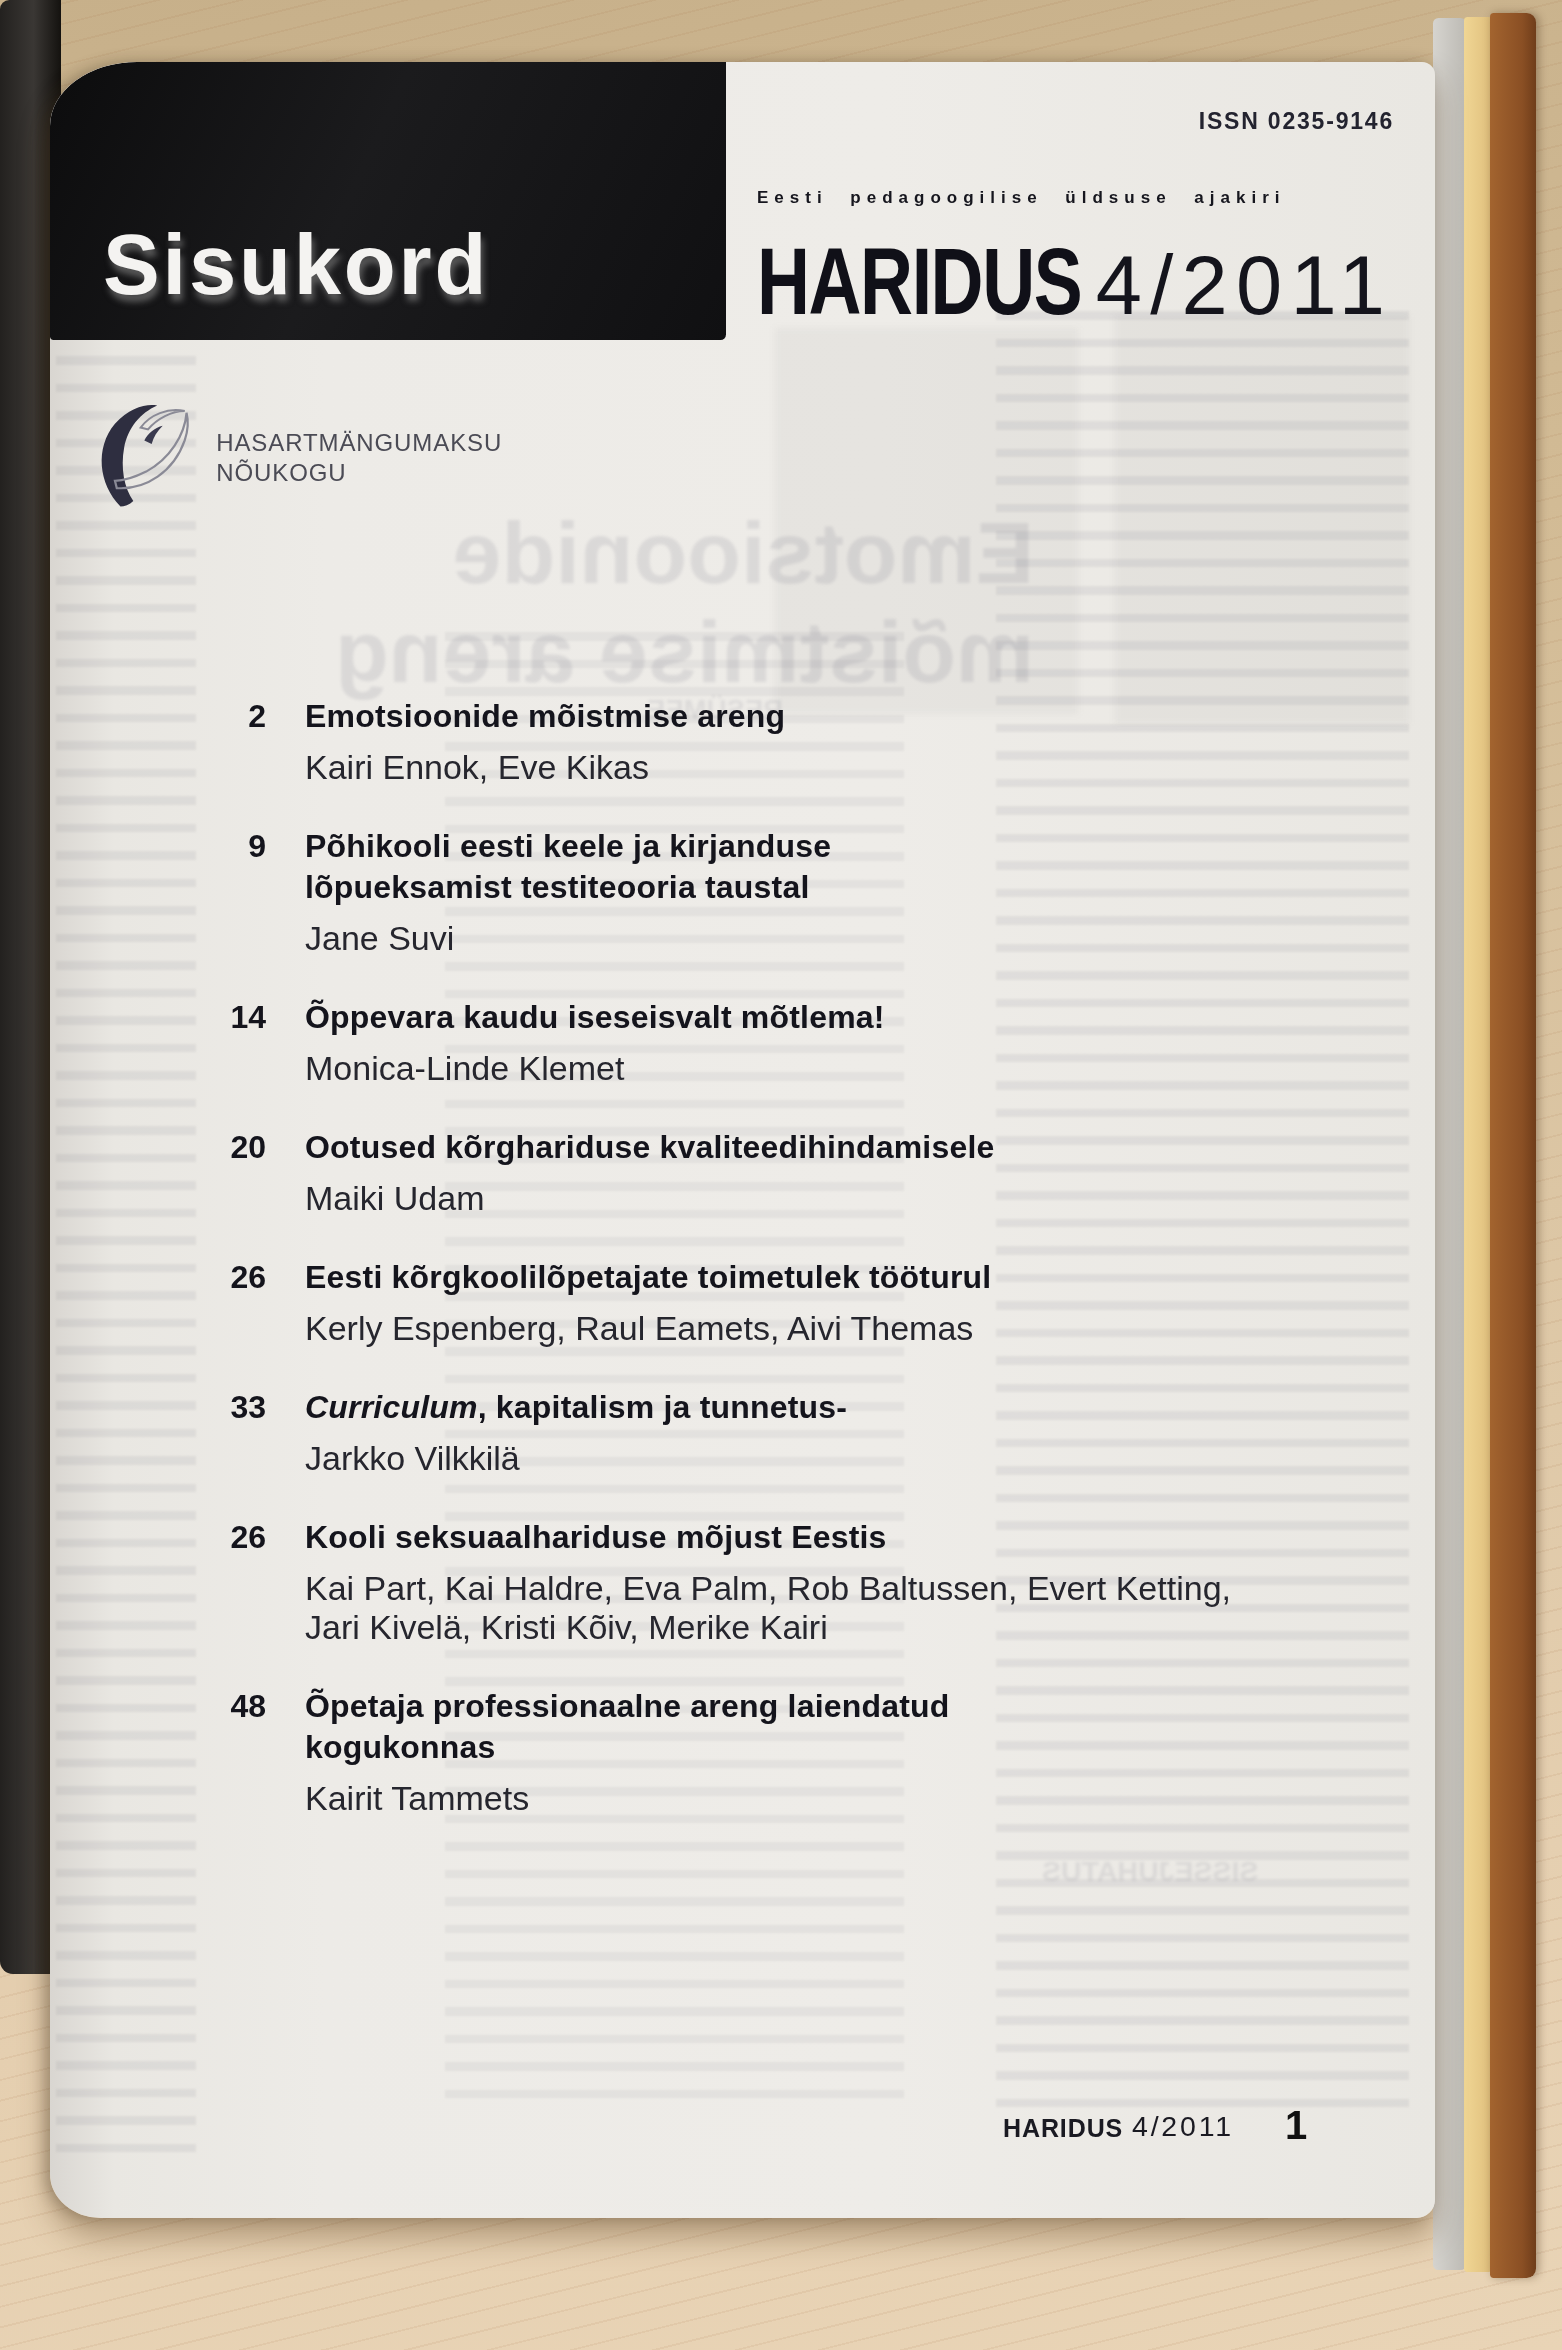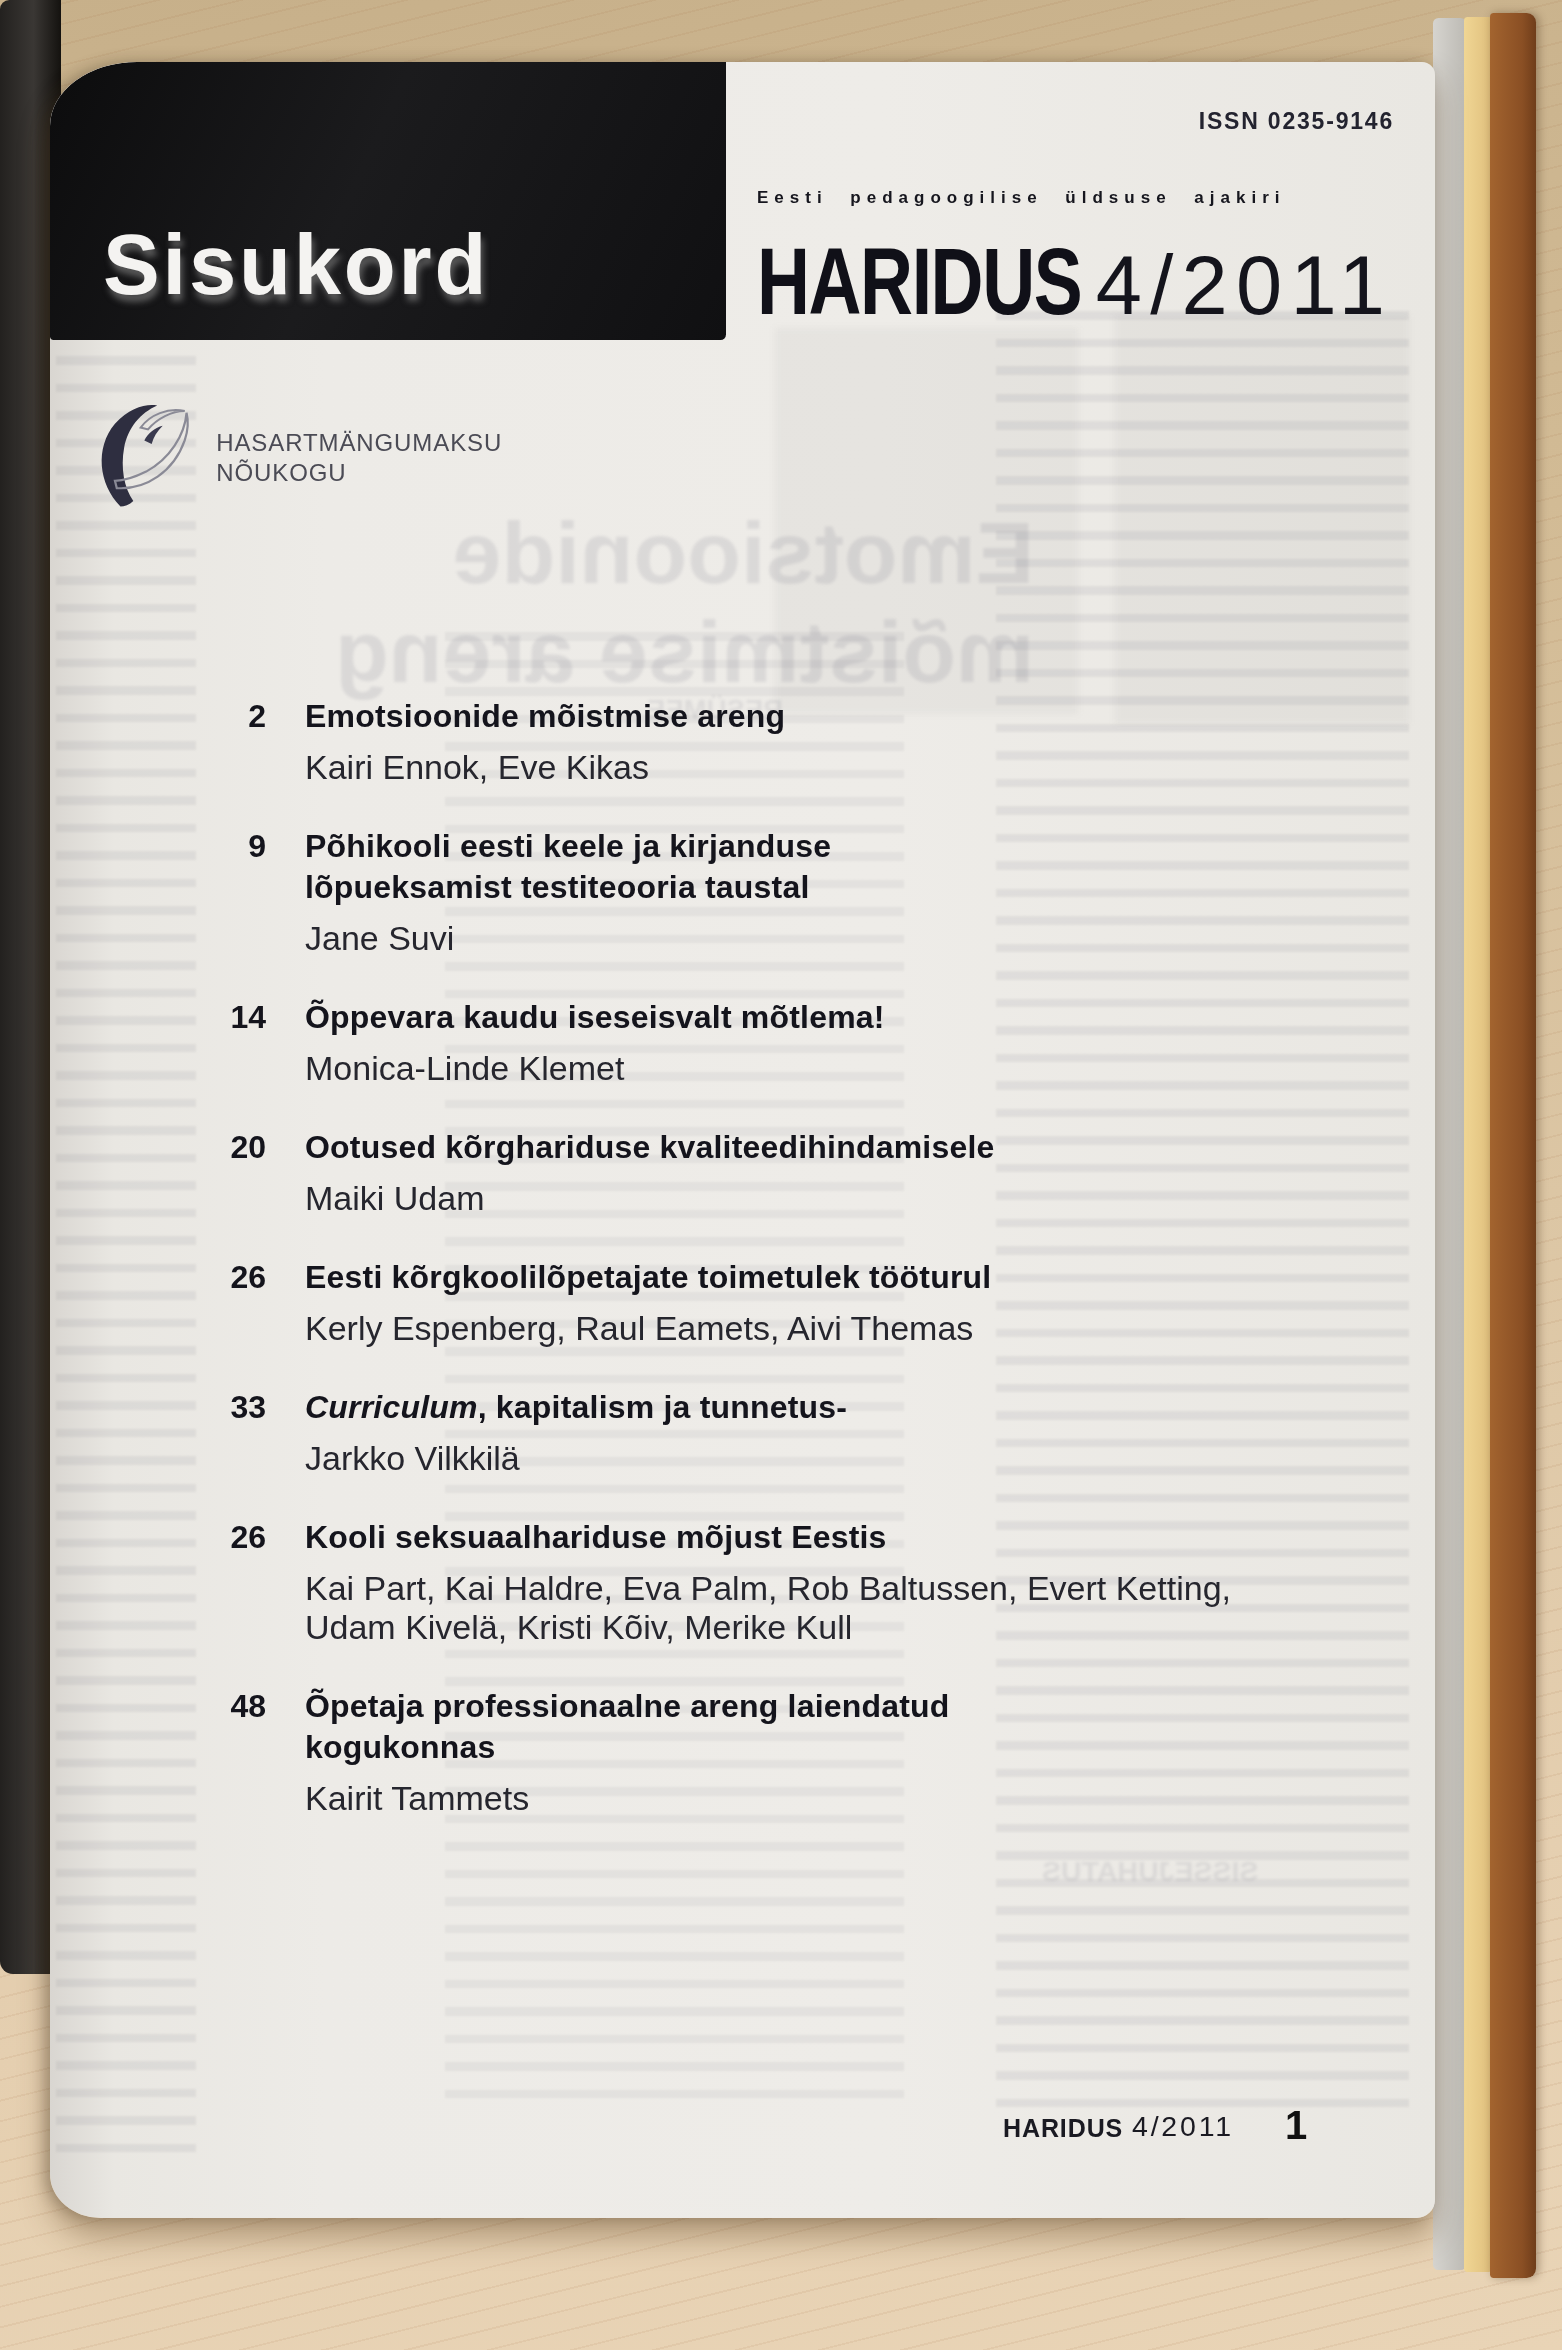--- a/index.html
+++ b/index.html
@@ -198,21 +198,21 @@
         <div class="eauthors">Jarkko Vilkkilä</div>
       </div>
     </div>
 
     <div class="entry">
       <div class="pgnum">26</div>
       <div class="ebody">
         <div class="etitle">Kooli seksuaalhariduse mõjust Eestis</div>
         <div class="eauthors">
           <div>Kai Part, Kai Haldre, Eva Palm, Rob Baltussen, Evert Ketting,</div>
-          <div>Udam Kivelä, Kristi Kõiv, Merike Kull</div>
+          <div>Jari Kivelä, Kristi Kõiv, Merike Kairi</div>
         </div>
       </div>
     </div>
 
     <div class="entry">
       <div class="pgnum">48</div>
       <div class="ebody">
         <div class="etitle">
           <div>Õpetaja professionaalne areng laiendatud</div>
           <div>kogukonnas</div>

